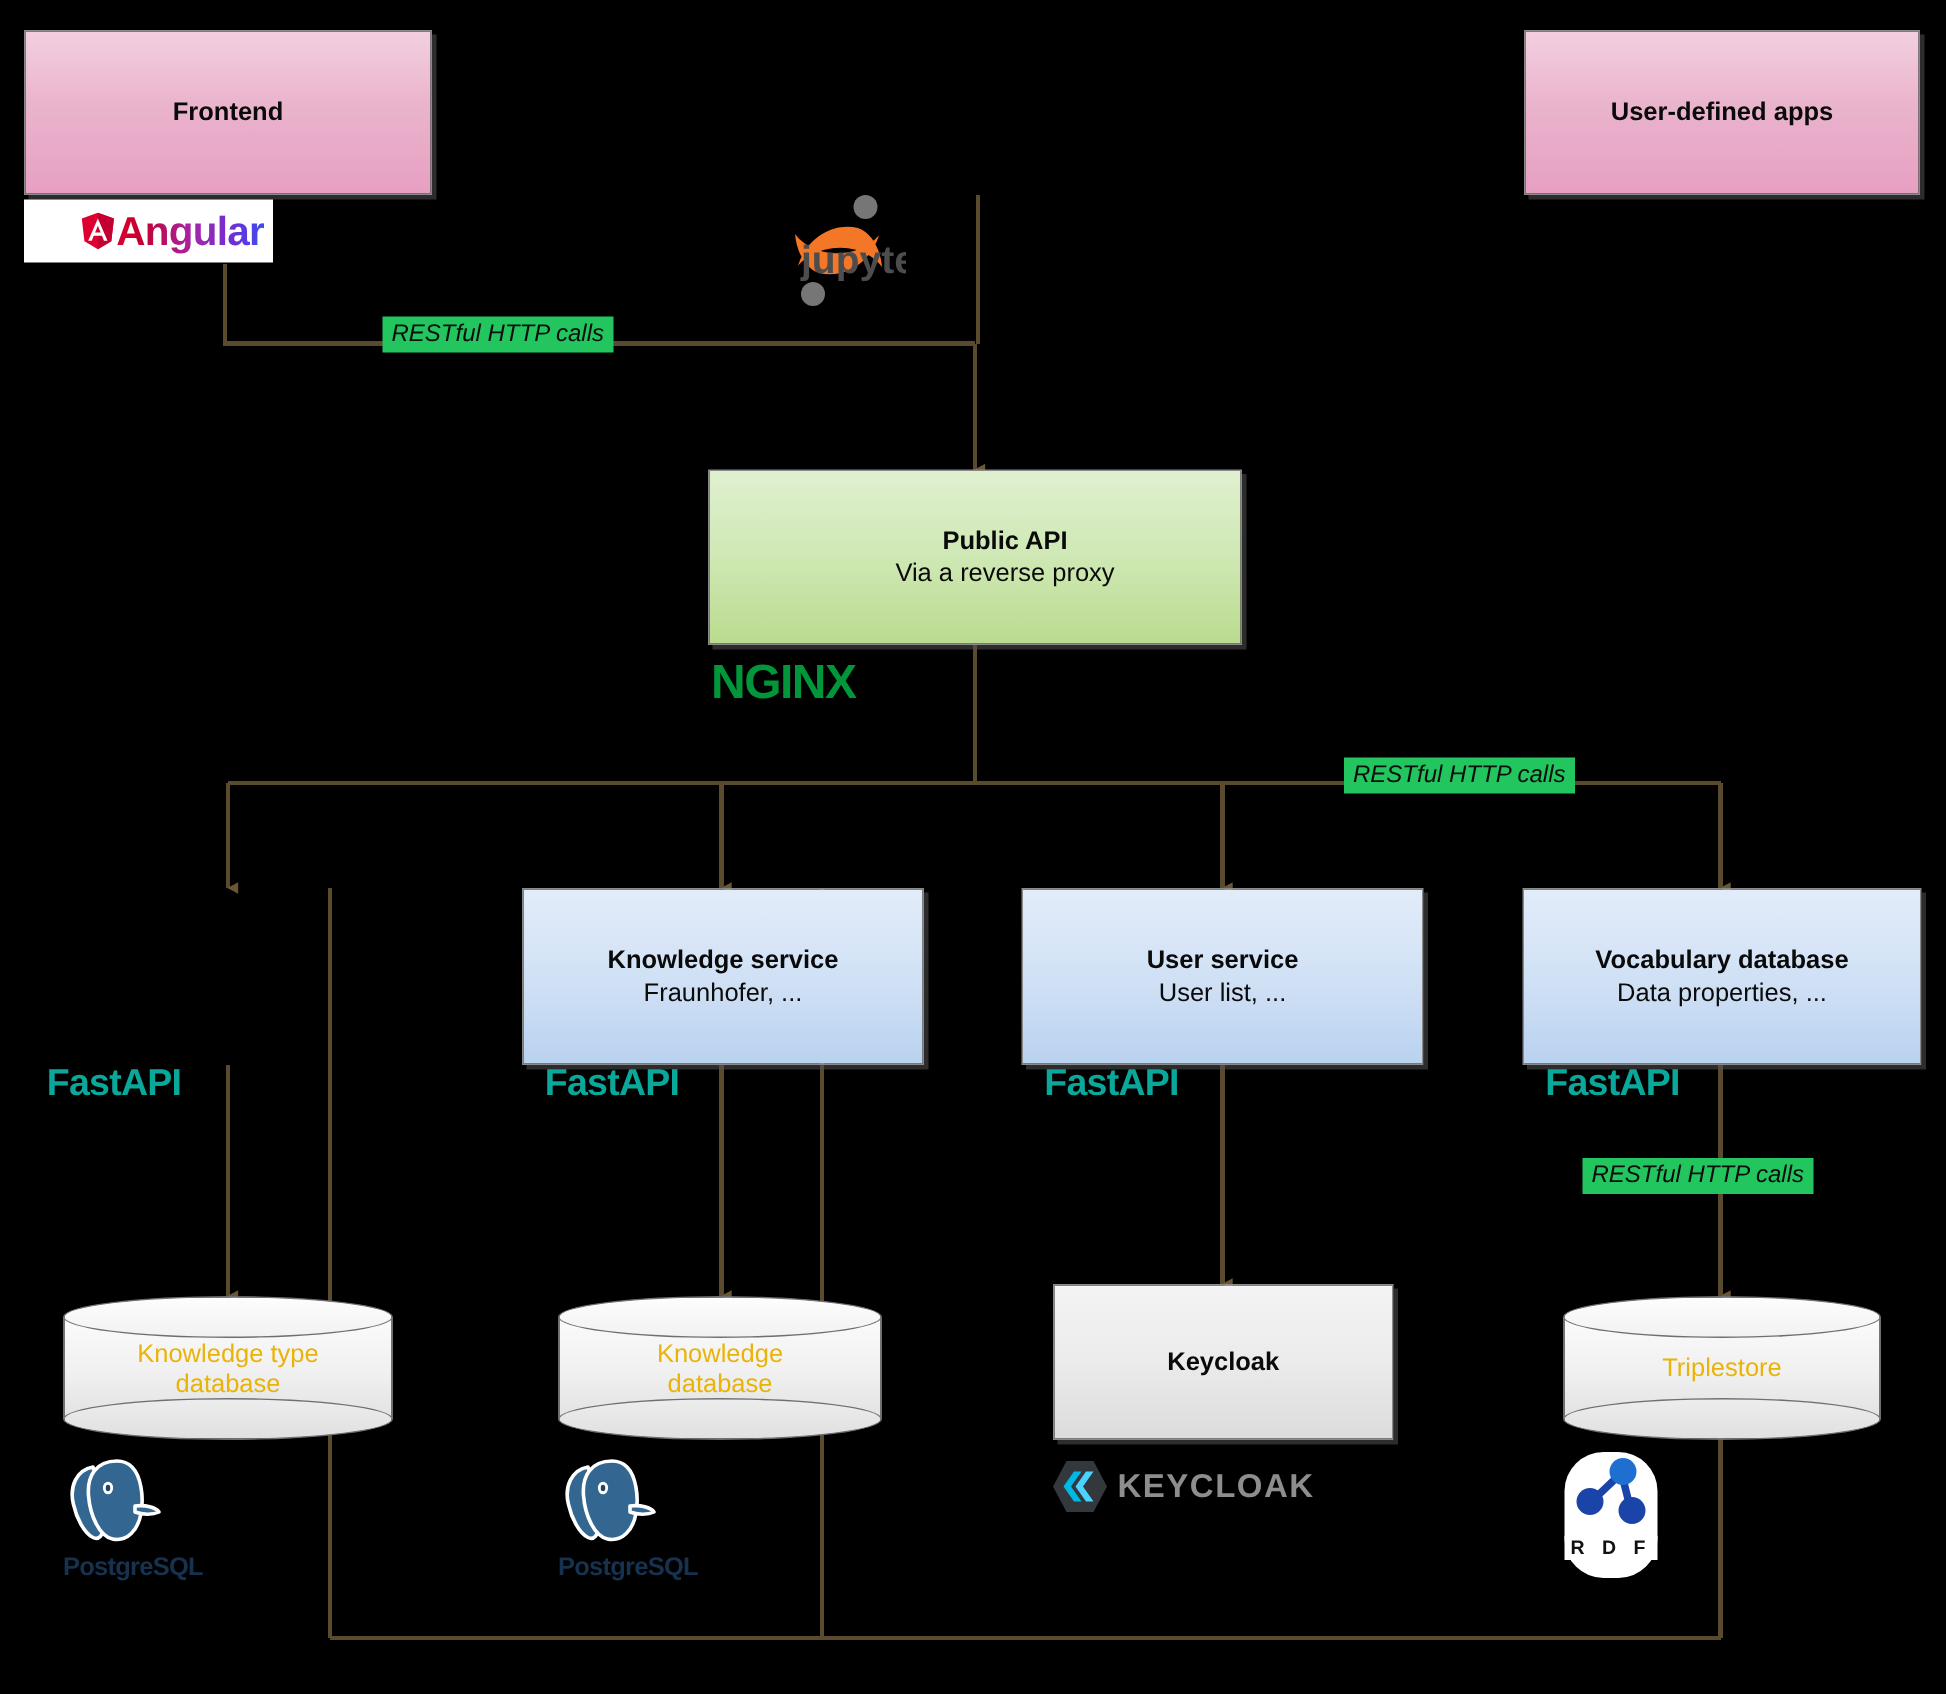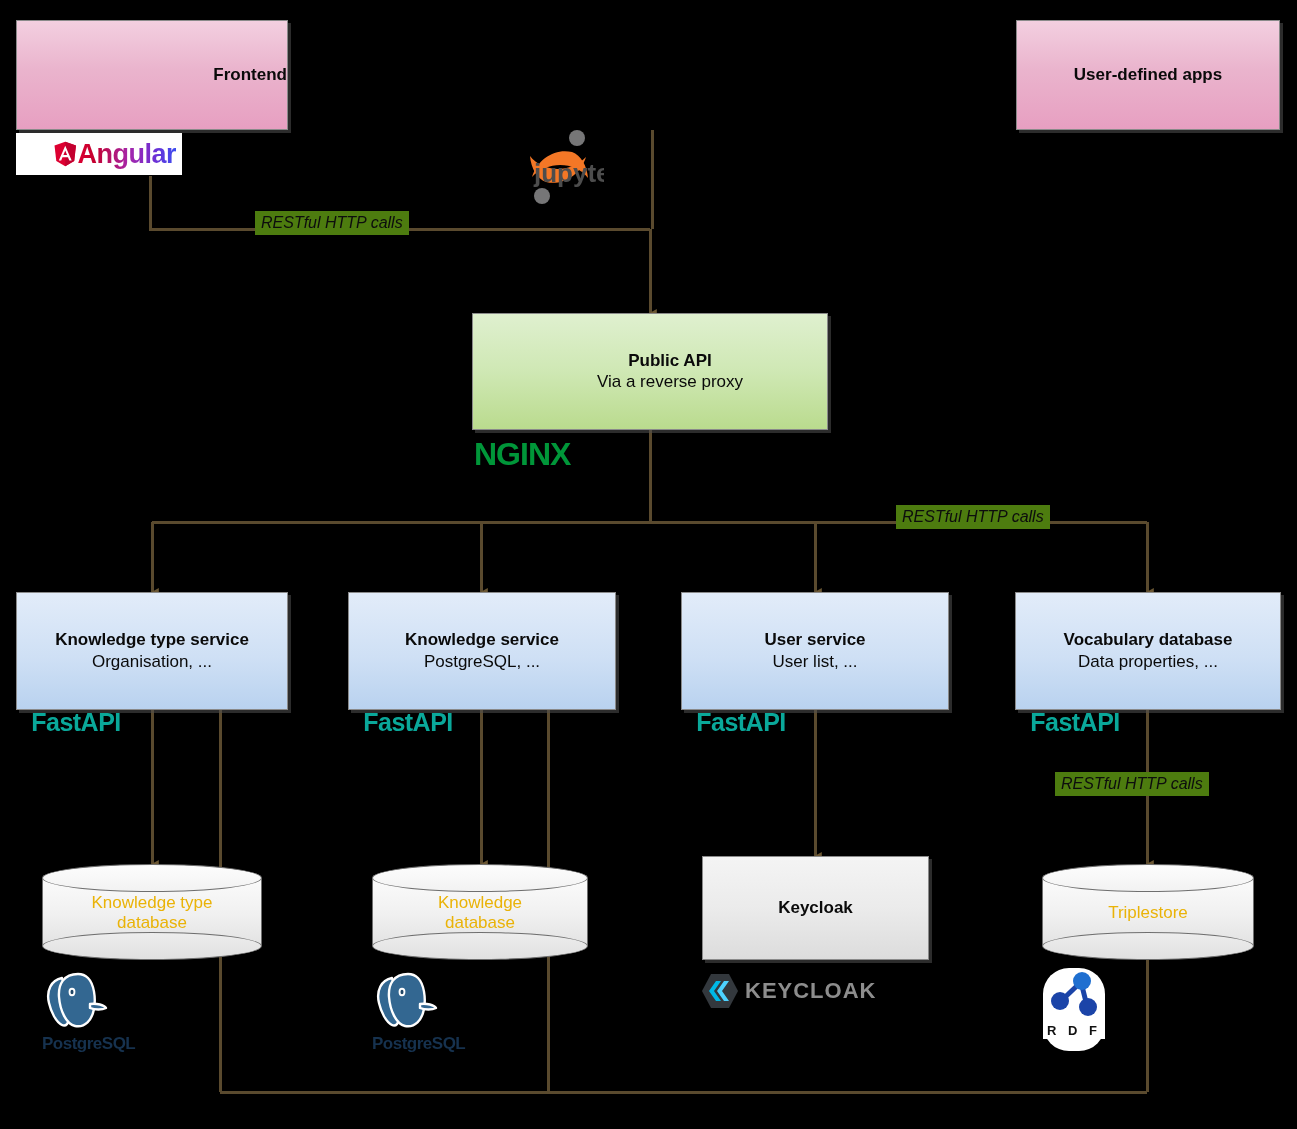--- a/index.html
+++ b/index.html
@@ -25,21 +25,21 @@
       background:linear-gradient(180deg,#fbfbfb 0%,#f0f0f0 55%,#e2e2e2 100%);
       border-left:1px solid #6f6f6f;border-right:1px solid #6f6f6f;}
   .cyl .top{position:absolute;left:0;right:0;top:0;height:28px;border-radius:50%;
       background:linear-gradient(180deg,#fdfdfd,#f2f2f2);border:1px solid #6f6f6f;box-sizing:border-box;}
   .cyl .bot{position:absolute;left:0;right:0;bottom:0;height:28px;border-radius:50%;
       background:linear-gradient(180deg,#ededed,#e0e0e0);border:1px solid #6f6f6f;box-sizing:border-box;}
   .cyl .lbl{position:absolute;left:0;right:0;top:50%;transform:translateY(-46%);
       text-align:center;font-weight:normal;font-size:17px;color:#eab308;line-height:1.2;z-index:3;}
 
   
-  .elabel{position:absolute;background:#4d7c0f;color:#0d0d0d;font-style:italic;
+  .elabel{position:absolute;background:#22c55e;color:#0d0d0d;font-style:italic;
      font-size:16px;line-height:1;padding:4px 6px;white-space:nowrap;z-index:6;}
 
   
   .logo{position:absolute;z-index:5;}
   .angular{background:#fff;display:flex;align-items:center;padding:3px 6px;box-sizing:border-box;}
   .angular .atxt{font-size:27px;font-weight:bold;letter-spacing:-.5px;
      background:linear-gradient(90deg,#dd0031 0%,#c3002f 18%,#a626aa 52%,#6f2fd4 78%,#3b4cf0 100%);
      -webkit-background-clip:text;background-clip:text;color:transparent;}
   .nginx{font-size:32px;font-weight:bold;color:#009639;letter-spacing:-1px;
      font-family:"Liberation Sans",sans-serif;}
@@ -85,21 +85,21 @@
       <path d="M815,710 L815,856" marker-end="url(#ah)"></path>
       <path d="M1147,710 L1147,864" marker-end="url(#ah)"></path>
 
       <path d="M220,592 L220,1092"></path>
       <path d="M548,592 L548,1092"></path>
       <path d="M1147,958 L1147,1092"></path>
       <path d="M220,1092 L1147,1092"></path>
     </g>
   </svg>
 
-  <div class="node pink" style="left:16px;top:20px;width:272px;height:110px;align-items:flex-end;">
+  <div class="node pink" style="left:16px;top:20px;width:272px;height:110px;">
     <div class="t1">Frontend</div>
   </div>
   <div class="logo angular" style="left:16px;top:133px;width:166px;height:42px;padding-left:37px;">
     <svg width="32" height="34" viewBox="0 0 32 34">
       <path d="M16 1 L30 6 L27.7 26 L16 33 L4.3 26 L2 6 Z" fill="#dd0031"></path>
       <path d="M16 1 L30 6 L27.7 26 L16 33 Z" fill="#c3002f"></path>
       <path d="M16 6.2 L24.4 25.4 L21.3 25.4 L19.6 21.2 L12.4 21.2 L10.7 25.4 L7.6 25.4 Z
                M18.4 18.2 L16 12.4 L13.6 18.2 Z" fill="#fff"></path>
     </svg>
     <span class="atxt">Angular</span>
@@ -122,32 +122,28 @@
   <div class="elabel" style="left:255px;top:211px;">RESTful HTTP calls</div>
 
   <div class="node green" style="left:472px;top:313px;width:356px;height:117px;padding-left:40px;">
     <div class="t1">Public API</div>
     <div class="t2">Via a reverse proxy</div>
   </div>
   <div class="logo nginx" style="left:474px;top:436px;">NGINX</div>
 
   <div class="elabel" style="left:896px;top:505px;">RESTful HTTP calls</div>
 
-  <div class="node blue" style="left:16px;top:592px;width:272px;height:118px;">
-    <div class="t1">Knowledge type service</div>
-    <div class="t2">Organisation, ...</div>
-  </div>
   <div class="logo" style="left:16px;top:708px;width:120px;">
     <div class="fastapi">FastAPI</div>
     <div class="badge">⚡</div>
   </div>
 
   <div class="node blue" style="left:348px;top:592px;width:268px;height:118px;">
     <div class="t1">Knowledge service</div>
-    <div class="t2">PostgreSQL, ...</div>
+    <div class="t2">Fraunhofer, ...</div>
   </div>
   <div class="logo" style="left:348px;top:708px;width:120px;">
     <div class="fastapi">FastAPI</div>
     <div class="badge">⚡</div>
   </div>
 
   <div class="node blue" style="left:681px;top:592px;width:268px;height:118px;">
     <div class="t1">User service</div>
     <div class="t2">User list, ...</div>
   </div>

